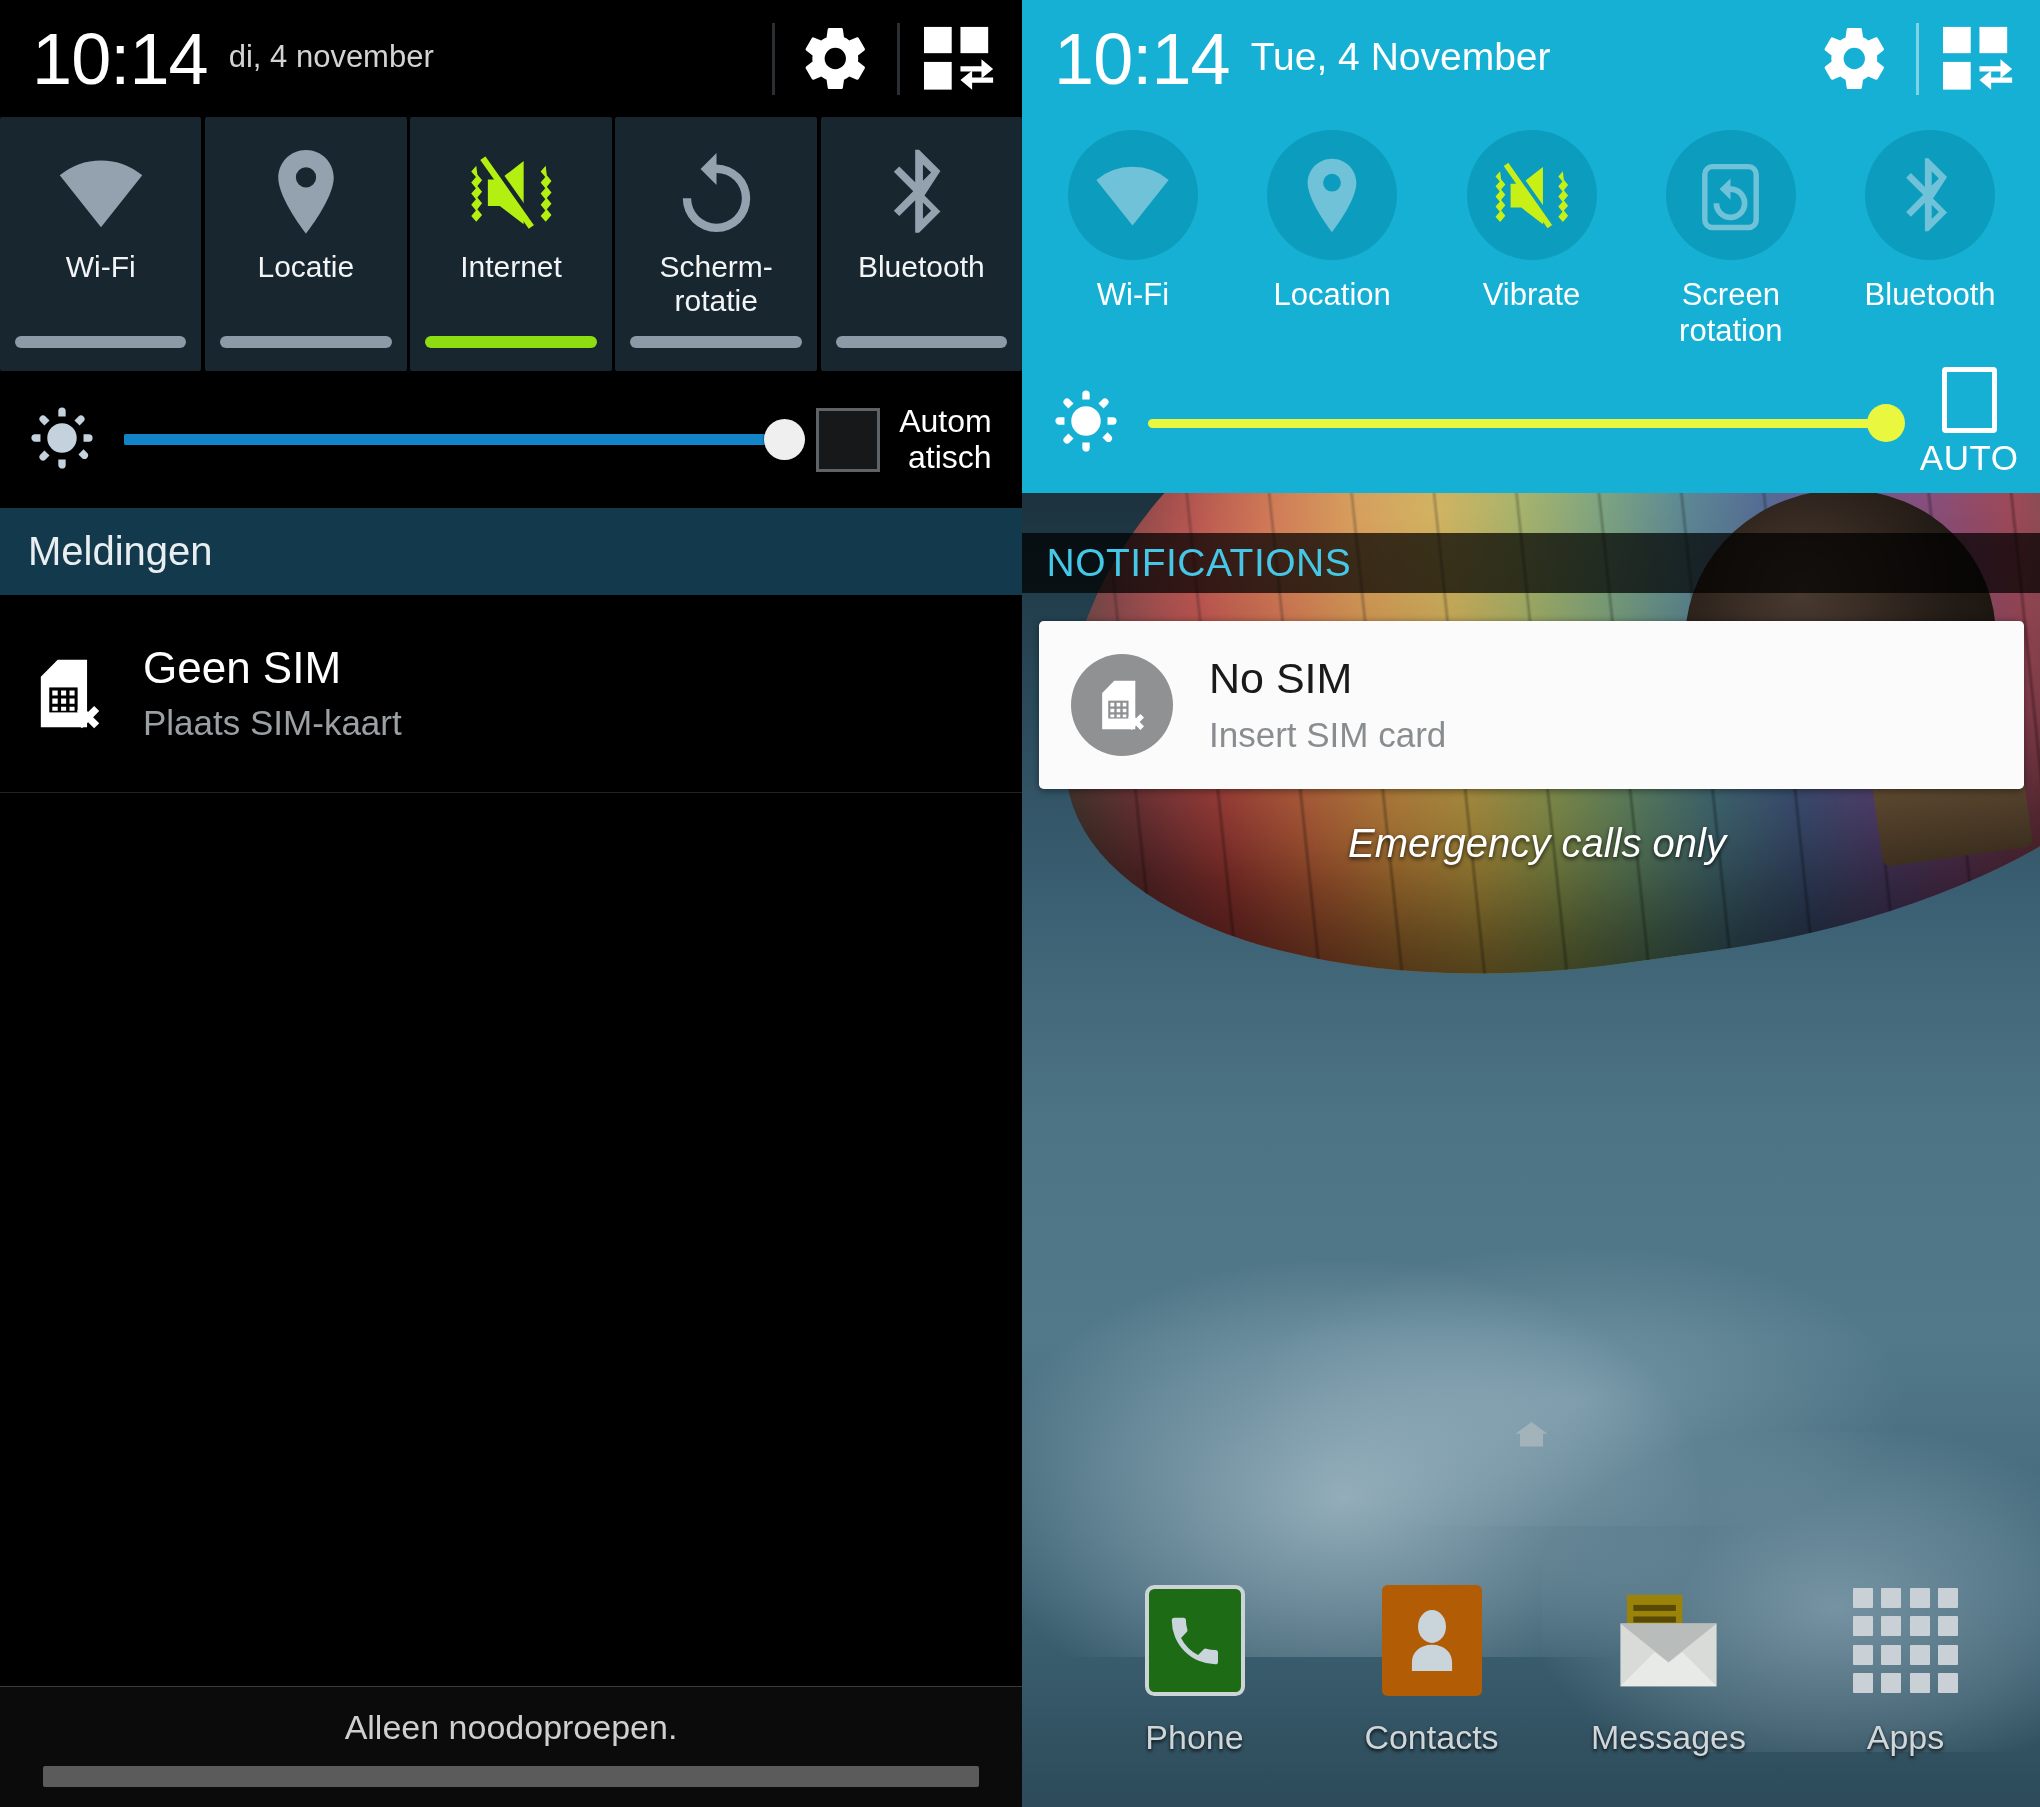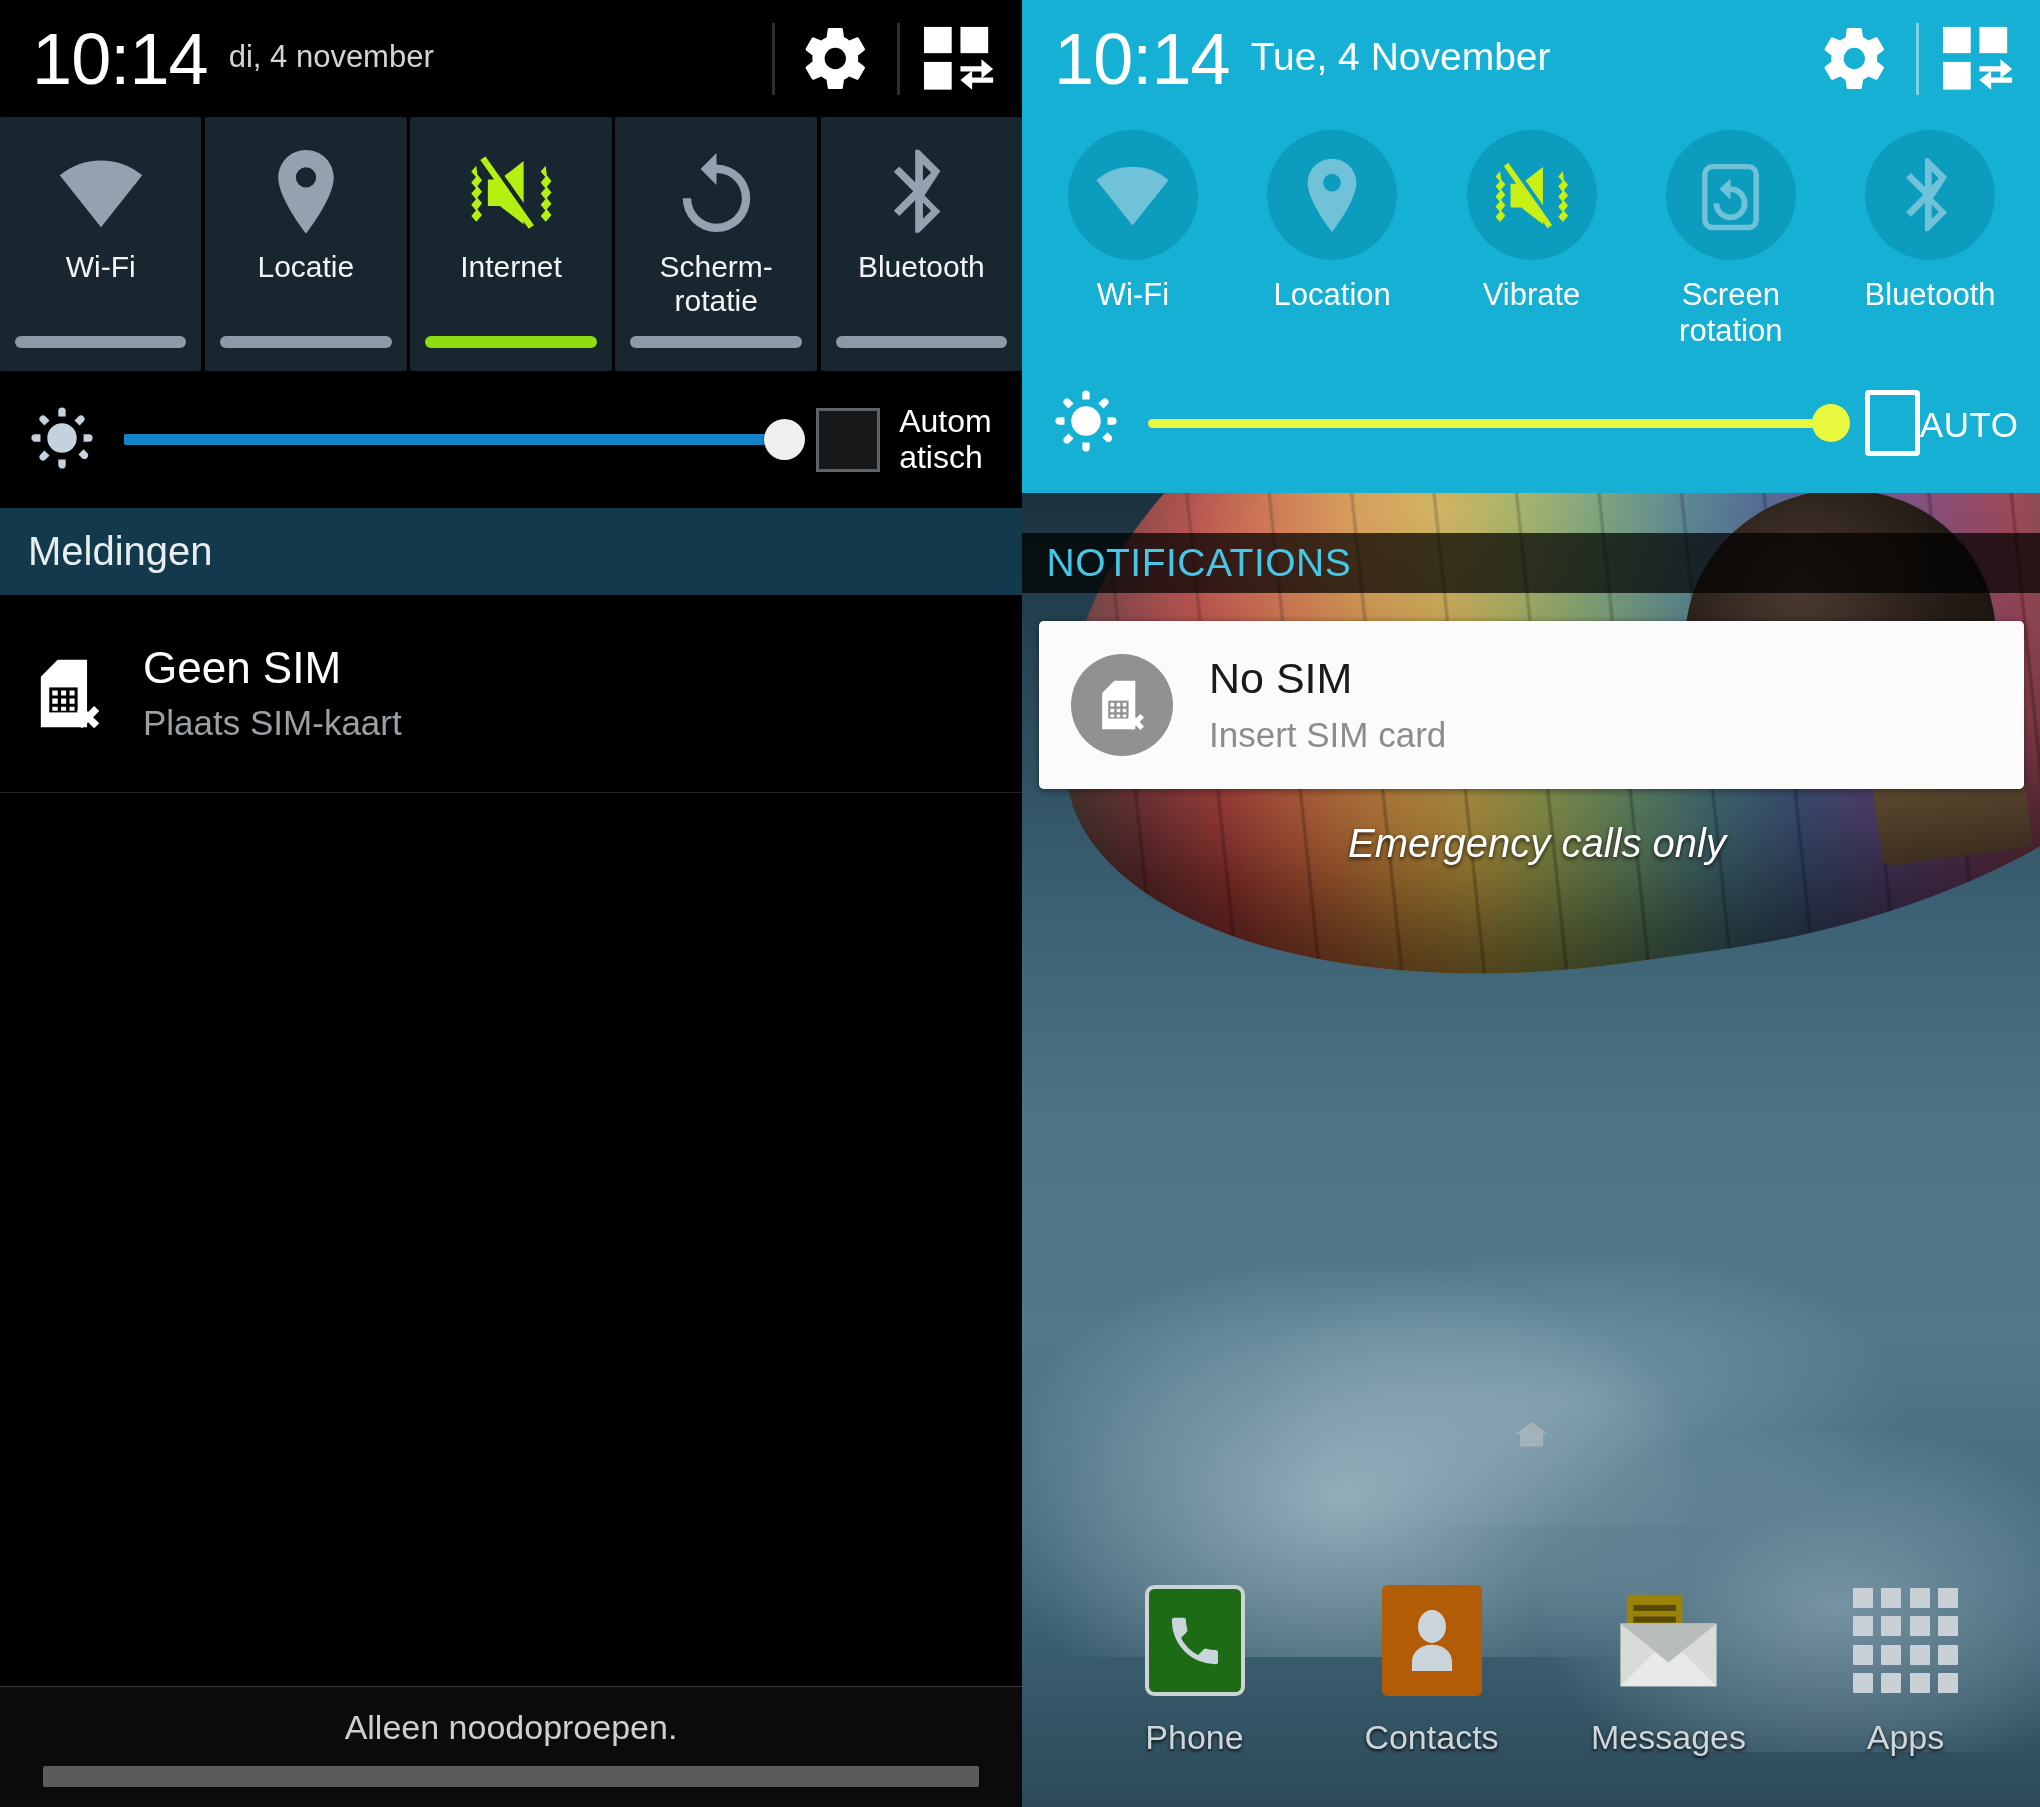--- a/index.html
+++ b/index.html
@@ -78,21 +78,21 @@
   }
   .l-slider-fill {
     position: absolute; left: 0; height: 11.3px; top: 13px; width: 100%;
     background: #1484c8; border-radius: 1.9px;
   }
   .l-slider-thumb {
     position: absolute; right: -13px; top: -1.9px;
     width: 41px; height: 41px; border-radius: 50%;
     background: #efefef; box-shadow: 0 0 2.8px rgba(0,0,0,.6);
   }
-  .l-auto { display: flex; align-items: center; flex: 0 0 auto; padding-right: 9.4px; }
+  .l-auto { display: flex; align-items: center; flex: 0 0 auto; padding-right: 9.4px; text-align: right; }
   .l-checkbox {
     width: 64px; height: 64px; border: 3.8px solid #5d6366;
     background: #16181a; flex: 0 0 64px;
   }
   .l-auto-label {
     color: #ffffff; font-size: 32px; margin-left: 19px;
     line-height: 1.1; max-width: 122px; word-break: break-all;
   }
 
   
@@ -208,21 +208,21 @@
     background: #0c9cbe; display: flex; align-items: center; justify-content: center;
   }
   .r-tile-label {
     color: #ffffff; font-size: 31px; text-align: center; margin-top: 17px; line-height: 1.15;
   }
 
   .r-bright { display: flex; align-items: center; height: 141px; padding: 0 22.6px 0 30px; }
   .r-slider { flex: 1 1 auto; position: relative; height: 38px; margin: 0 24.5px 0 28px; display: flex; align-items: center; }
   .r-slider-track { position: absolute; left: 0; right: 0; top: 15px; height: 9.4px; background: #e9f73f; border-radius: 5.6px; }
   .r-slider-thumb { position: absolute; right: -9.4px; top: 0; width: 38px; height: 38px; border-radius: 50%; background: #e9f73f; }
-  .r-auto { display: flex; flex-direction: row; align-items: center; flex: 0 0 auto; }
+  .r-auto { display: flex; flex-direction: column; align-items: center; flex: 0 0 auto; }
   .r-checkbox { width: 55px; height: 66px; border: 5.6px solid #ffffff; border-radius: 3.8px; }
   .r-auto-label { color: #ffffff; font-size: 35px; margin-top: 5.6px; letter-spacing: 0.5px; }
 
   .r-notifhdr {
     position: absolute; left: 0; right: 0; top: 533px; height: 60px;
     background: rgba(0,0,0,.72);
     display: flex; align-items: center; padding-left: 24.5px;
   }
   .r-notifhdr span { color: #45c8e8; font-size: 39px; letter-spacing: 0.5px; }
 

